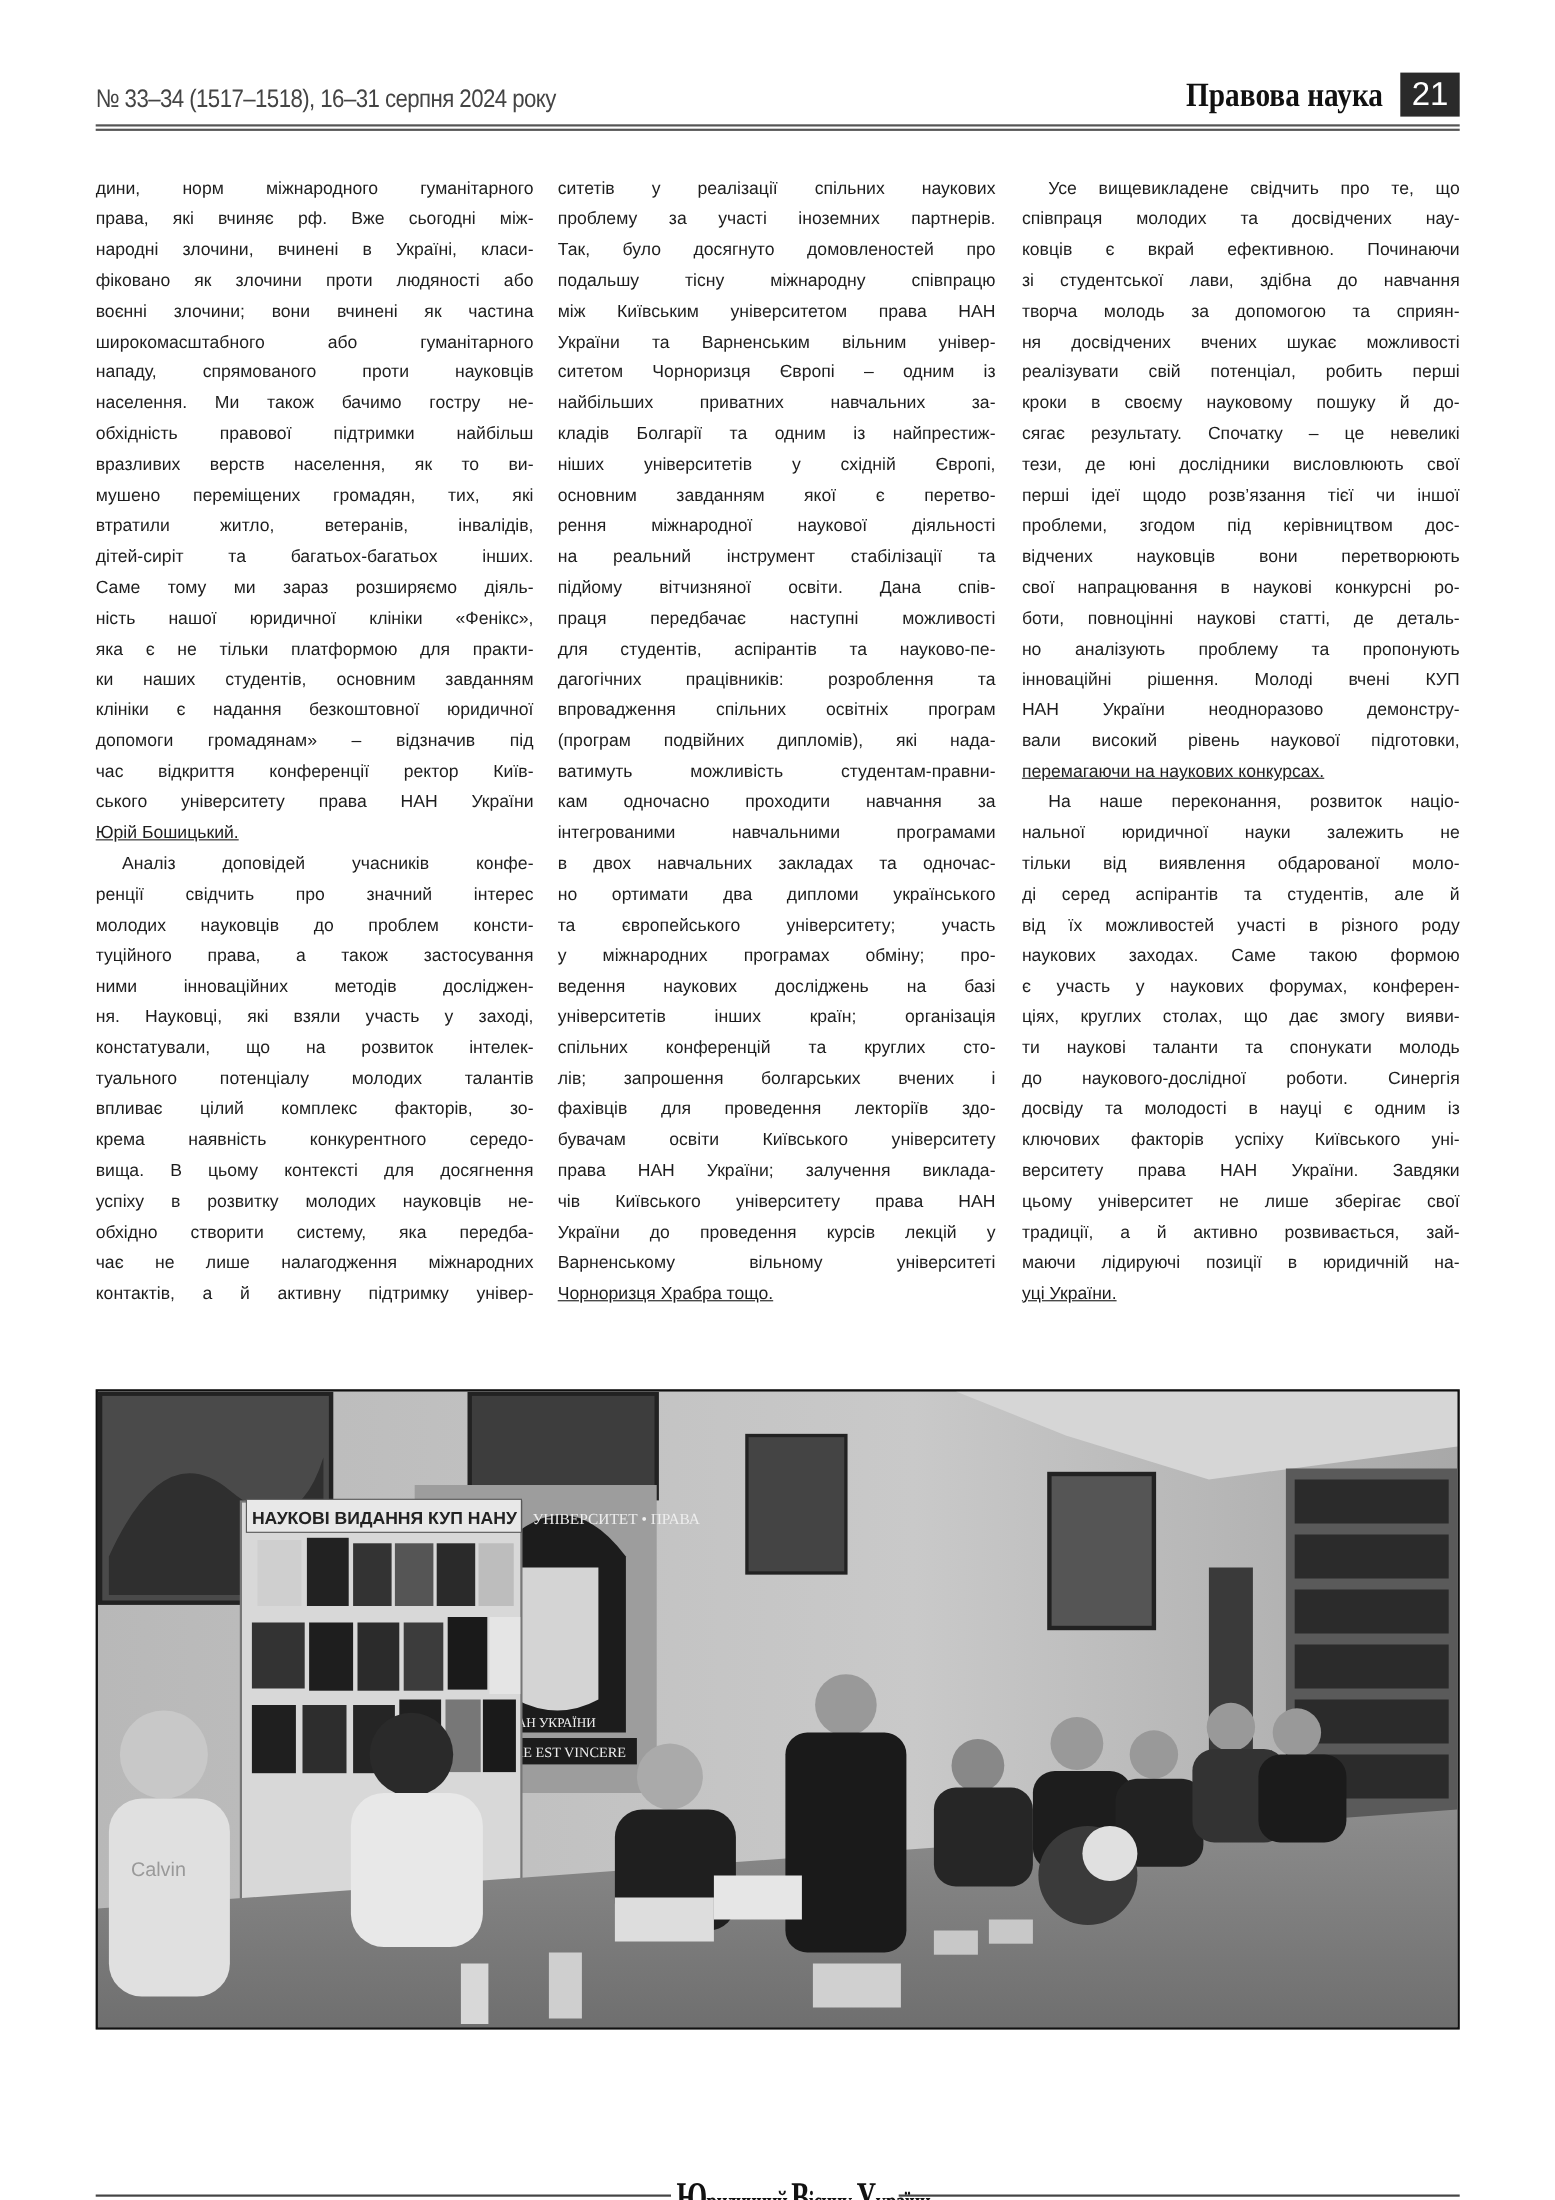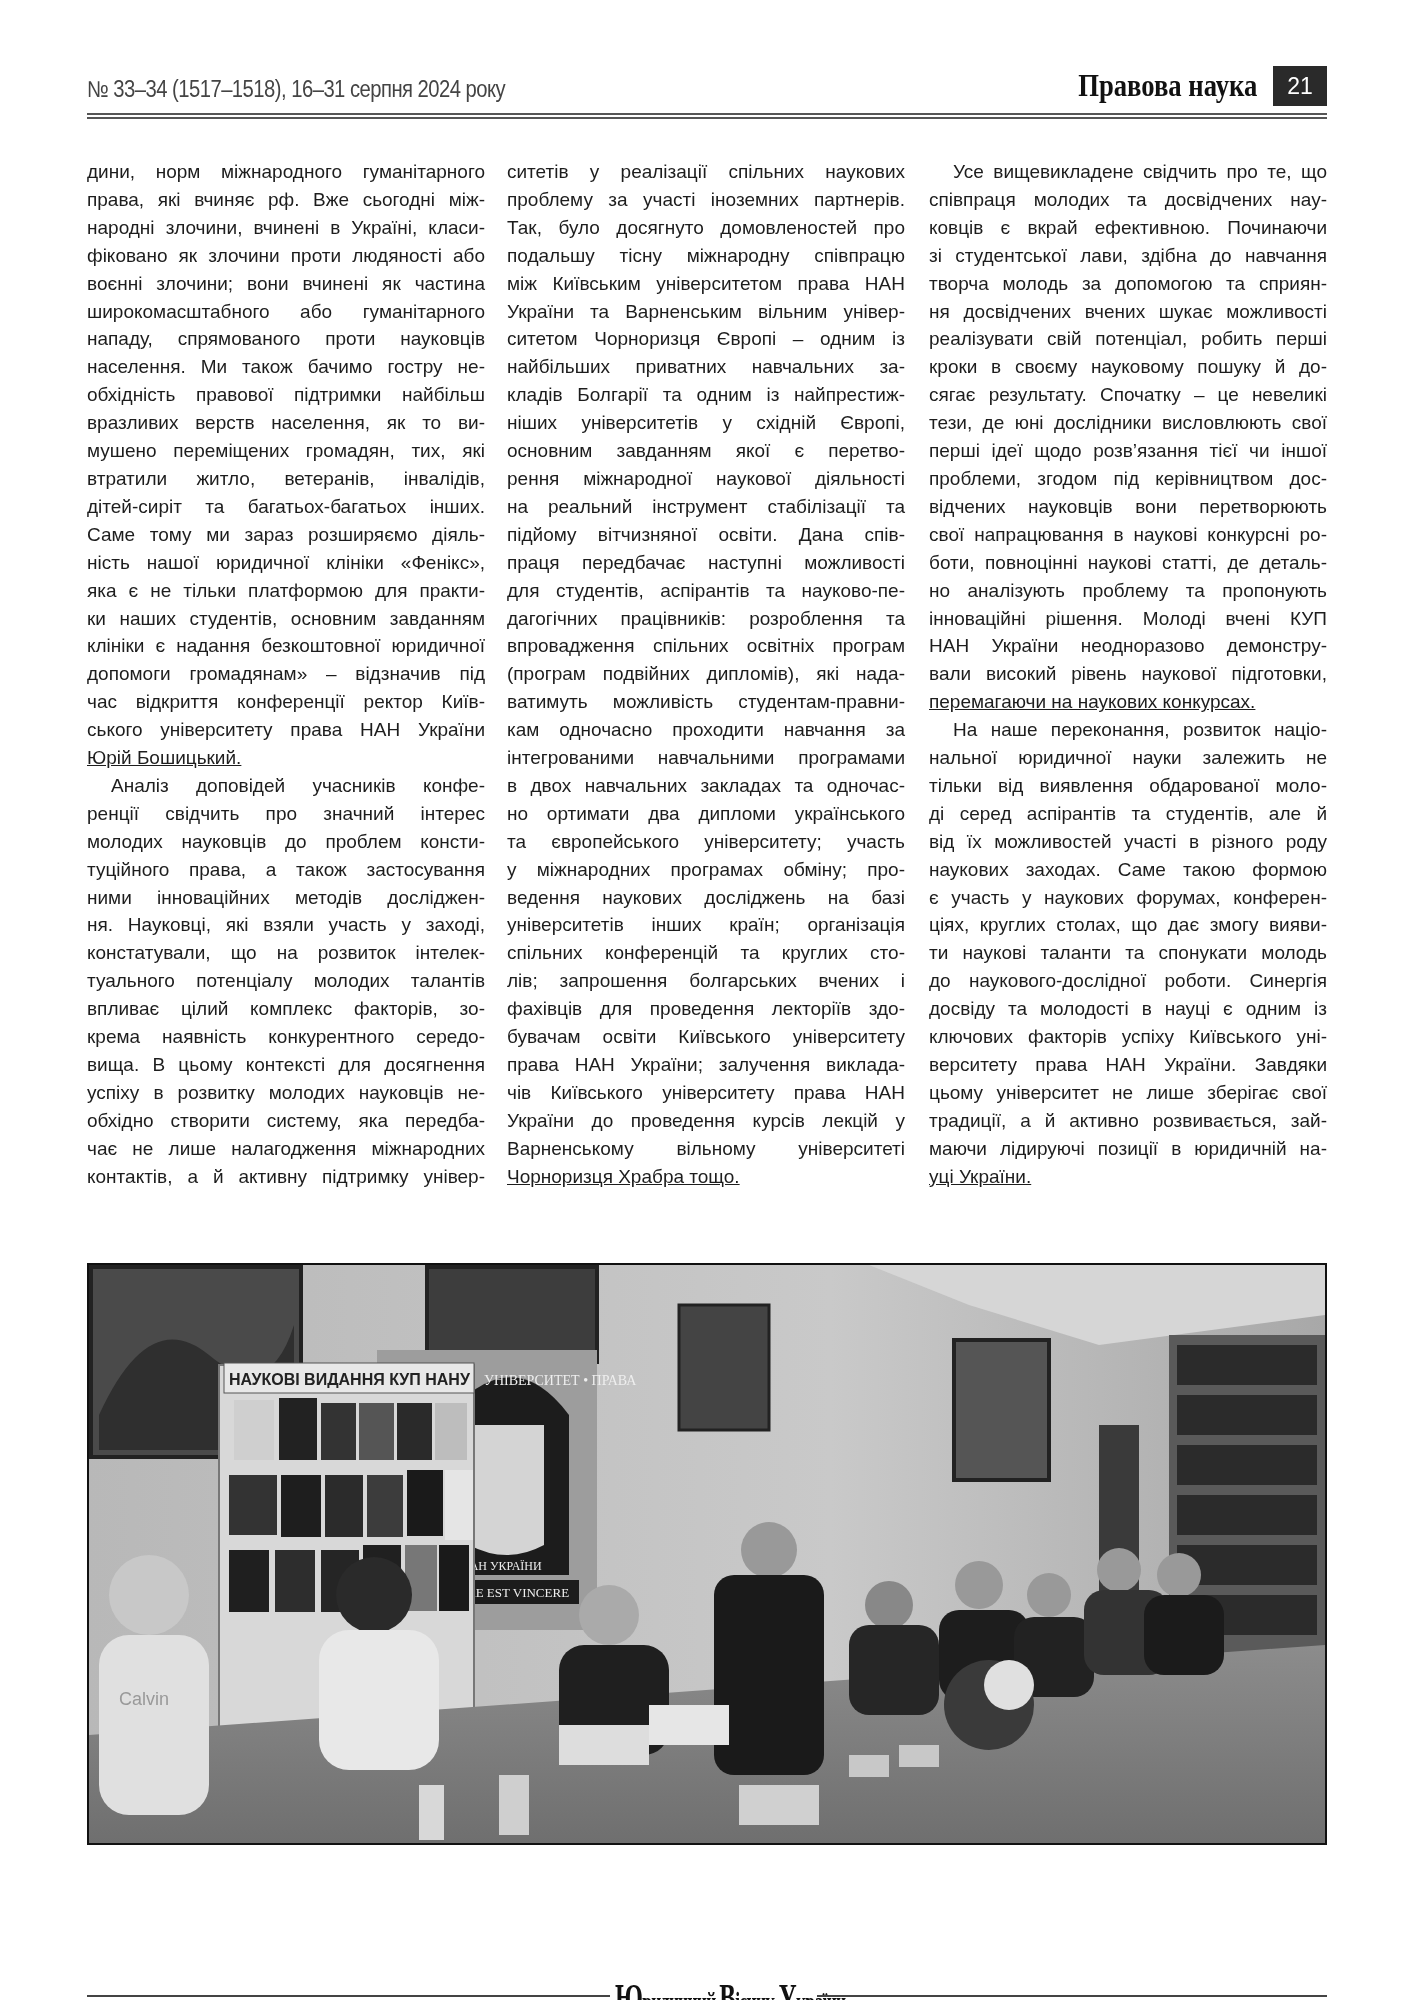--- a/index.html
+++ b/index.html
@@ -2,28 +2,28 @@
 <html><head>
   <meta charset="utf-8">
   <style>
     html, body { margin: 0; padding: 0; background: #ffffff; }
     body { width: 1414px; height: 2000px; position: relative; overflow: hidden; color: #1a1a1a; }
 
     
     .header { position: absolute; left: 87px; top: 66px; width: 1240px; height: 44px; }
     .issue { position: absolute; left: 0; top: 10px; font-family: "Liberation Sans Narrow", "Liberation Sans", sans-serif; font-size: 23px; color: #444; letter-spacing: -0.6px; transform: scaleX(0.88); transform-origin: left center; white-space: nowrap; }
     .section-title { position: absolute; right: 70px; top: 2px; font-family: "Liberation Serif", serif; font-weight: bold; font-size: 31px; color: #111; transform: scaleX(0.86); transform-origin: right center; white-space: nowrap; }
-    .page-num { position: absolute; right: 0; top: 0; width: 54px; height: 40px; background: #2a2a2a; color: #fff; font-family: "Liberation Sans", sans-serif; font-size: 23px; line-height: 40px; text-align: center; }
+    .page-num { position: absolute; right: 0; top: 0; width: 54px; height: 40px; background: #2a2a2a; color: #fff; font-family: "Liberation Sans", sans-serif; font-size: 30px; line-height: 40px; text-align: center; }
     .header-rule { position: absolute; left: 87px; top: 113px; width: 1240px; height: 7px; }
     .header-rule::before { content: ""; position: absolute; left: 0; right: 0; top: 0; border-top: 2px solid #555; }
     .header-rule::after { content: ""; position: absolute; left: 0; right: 0; top: 4px; border-top: 2px solid #555; }
 
     
     .columns { position: absolute; left: 87px; top: 158px; width: 1240px; height: 1090px; }
-    .col { position: absolute; top: 0; width: 398px; font-family: "Liberation Sans", sans-serif; font-size: 19px; line-height: 27.9px; text-align: justify; color: #1d1d1d; }
+    .col { position: absolute; top: 0; width: 398px; font-family: "Liberation Sans", sans-serif; font-size: 16px; line-height: 27.9px; text-align: justify; color: #1d1d1d; }
     .col-1 { left: 0; }
     .col-2 { left: 420px; }
     .col-3 { left: 842px; }
     .col .line { display: block; text-align: justify; text-align-last: justify; white-space: nowrap; }
     .col .line.last { text-align-last: left; text-decoration: underline; }
     .col .line.ind { padding-left: 24px; }
 
     
     .photo { position: absolute; left: 87px; top: 1263px; width: 1240px; height: 582px; border: 2px solid #111; box-sizing: border-box; overflow: hidden; background: #9a9a9a; }
     .photo svg { display: block; }

